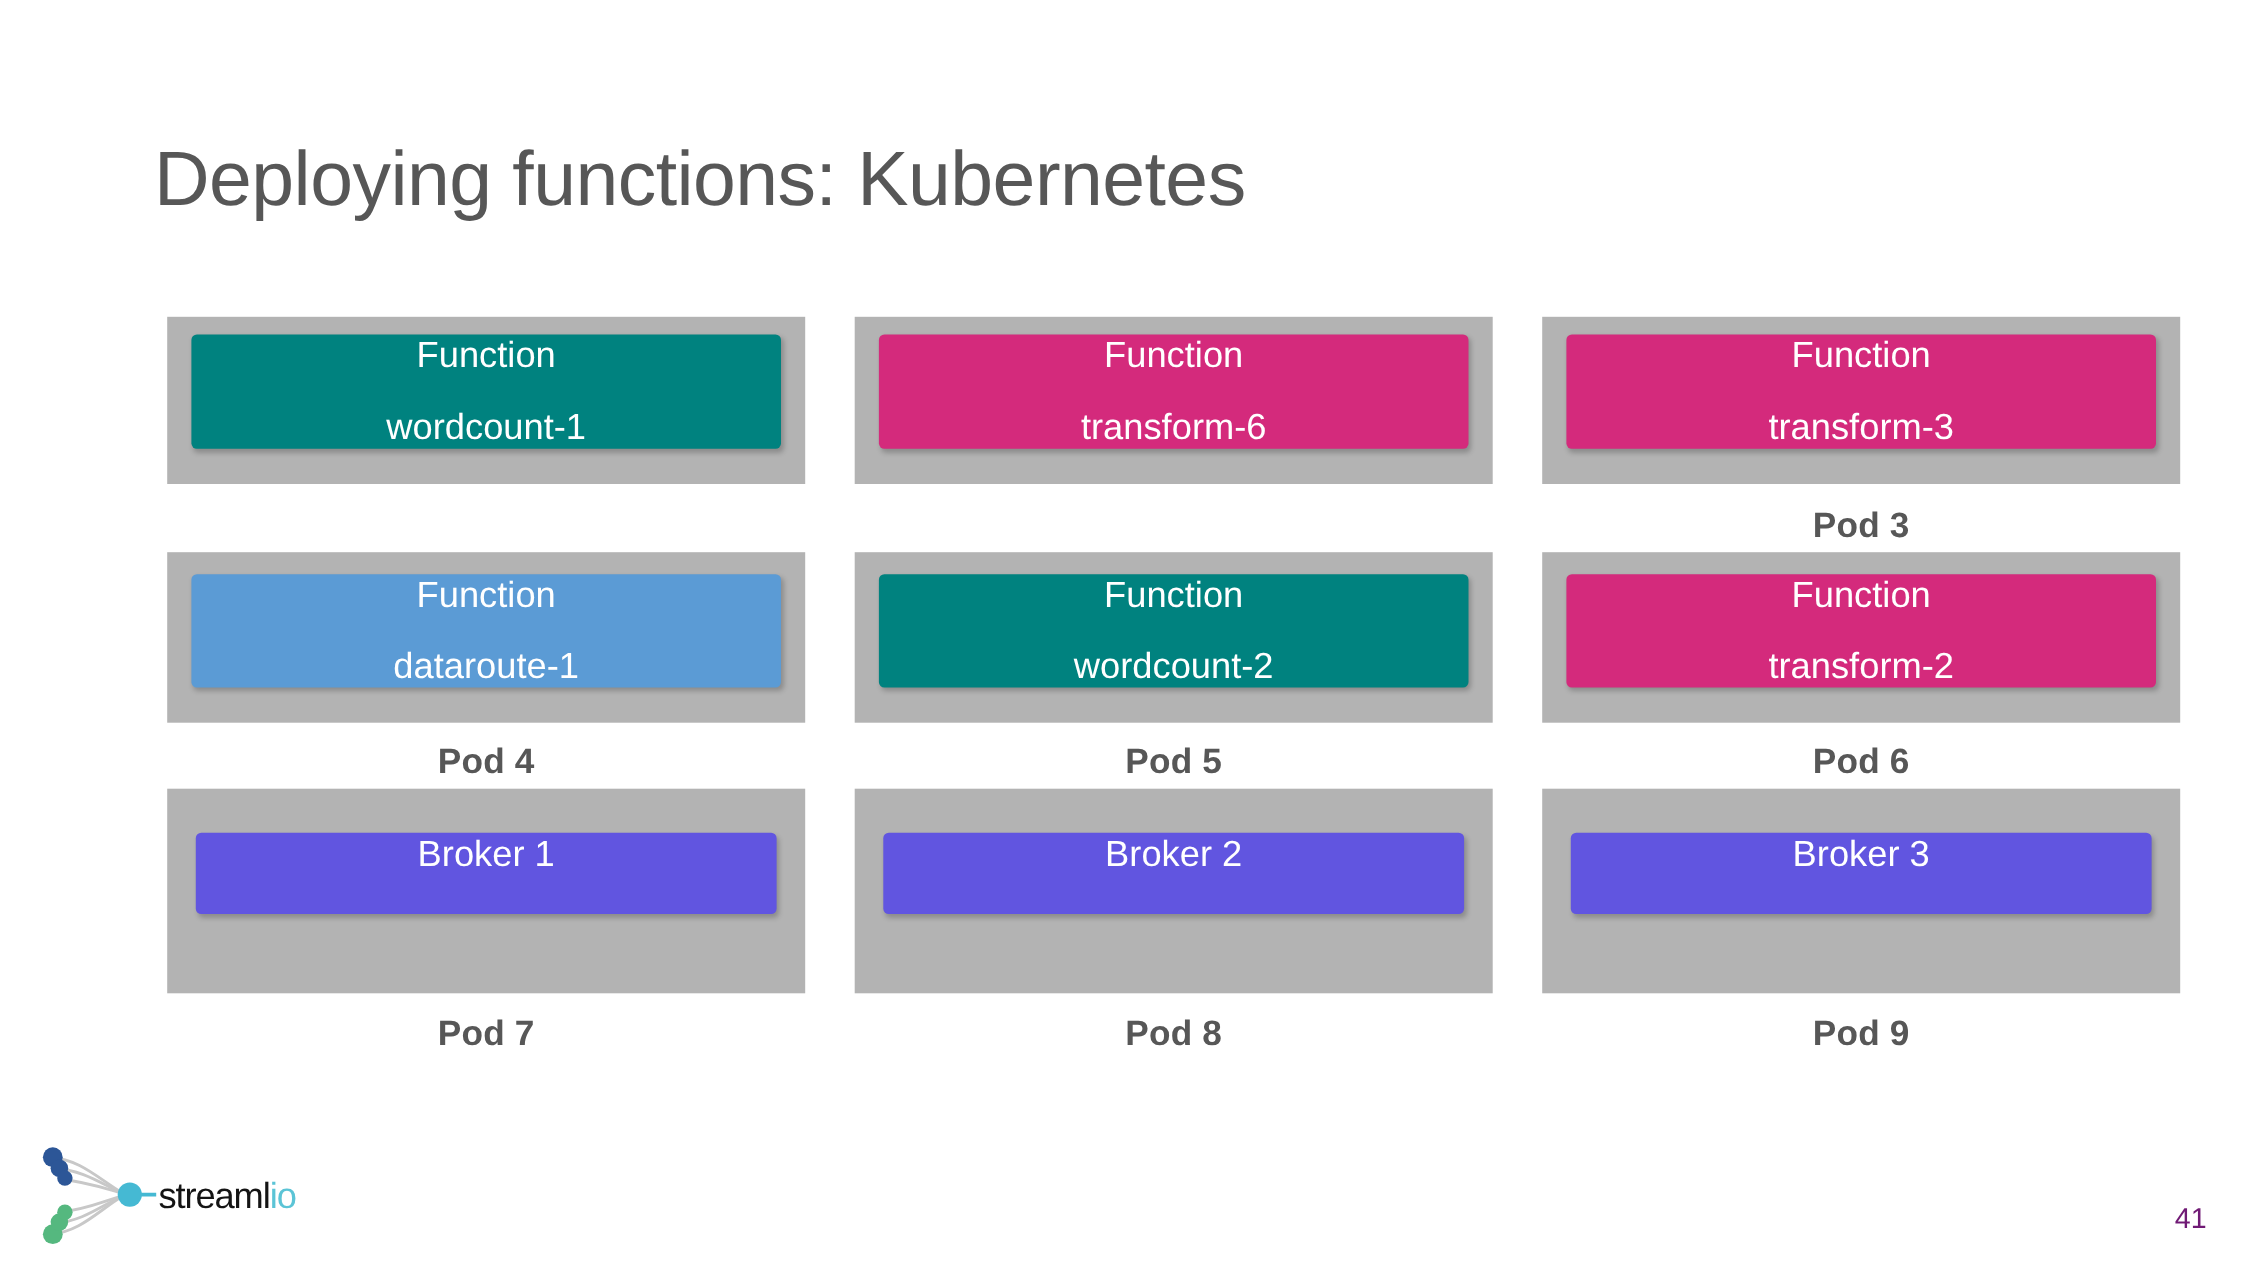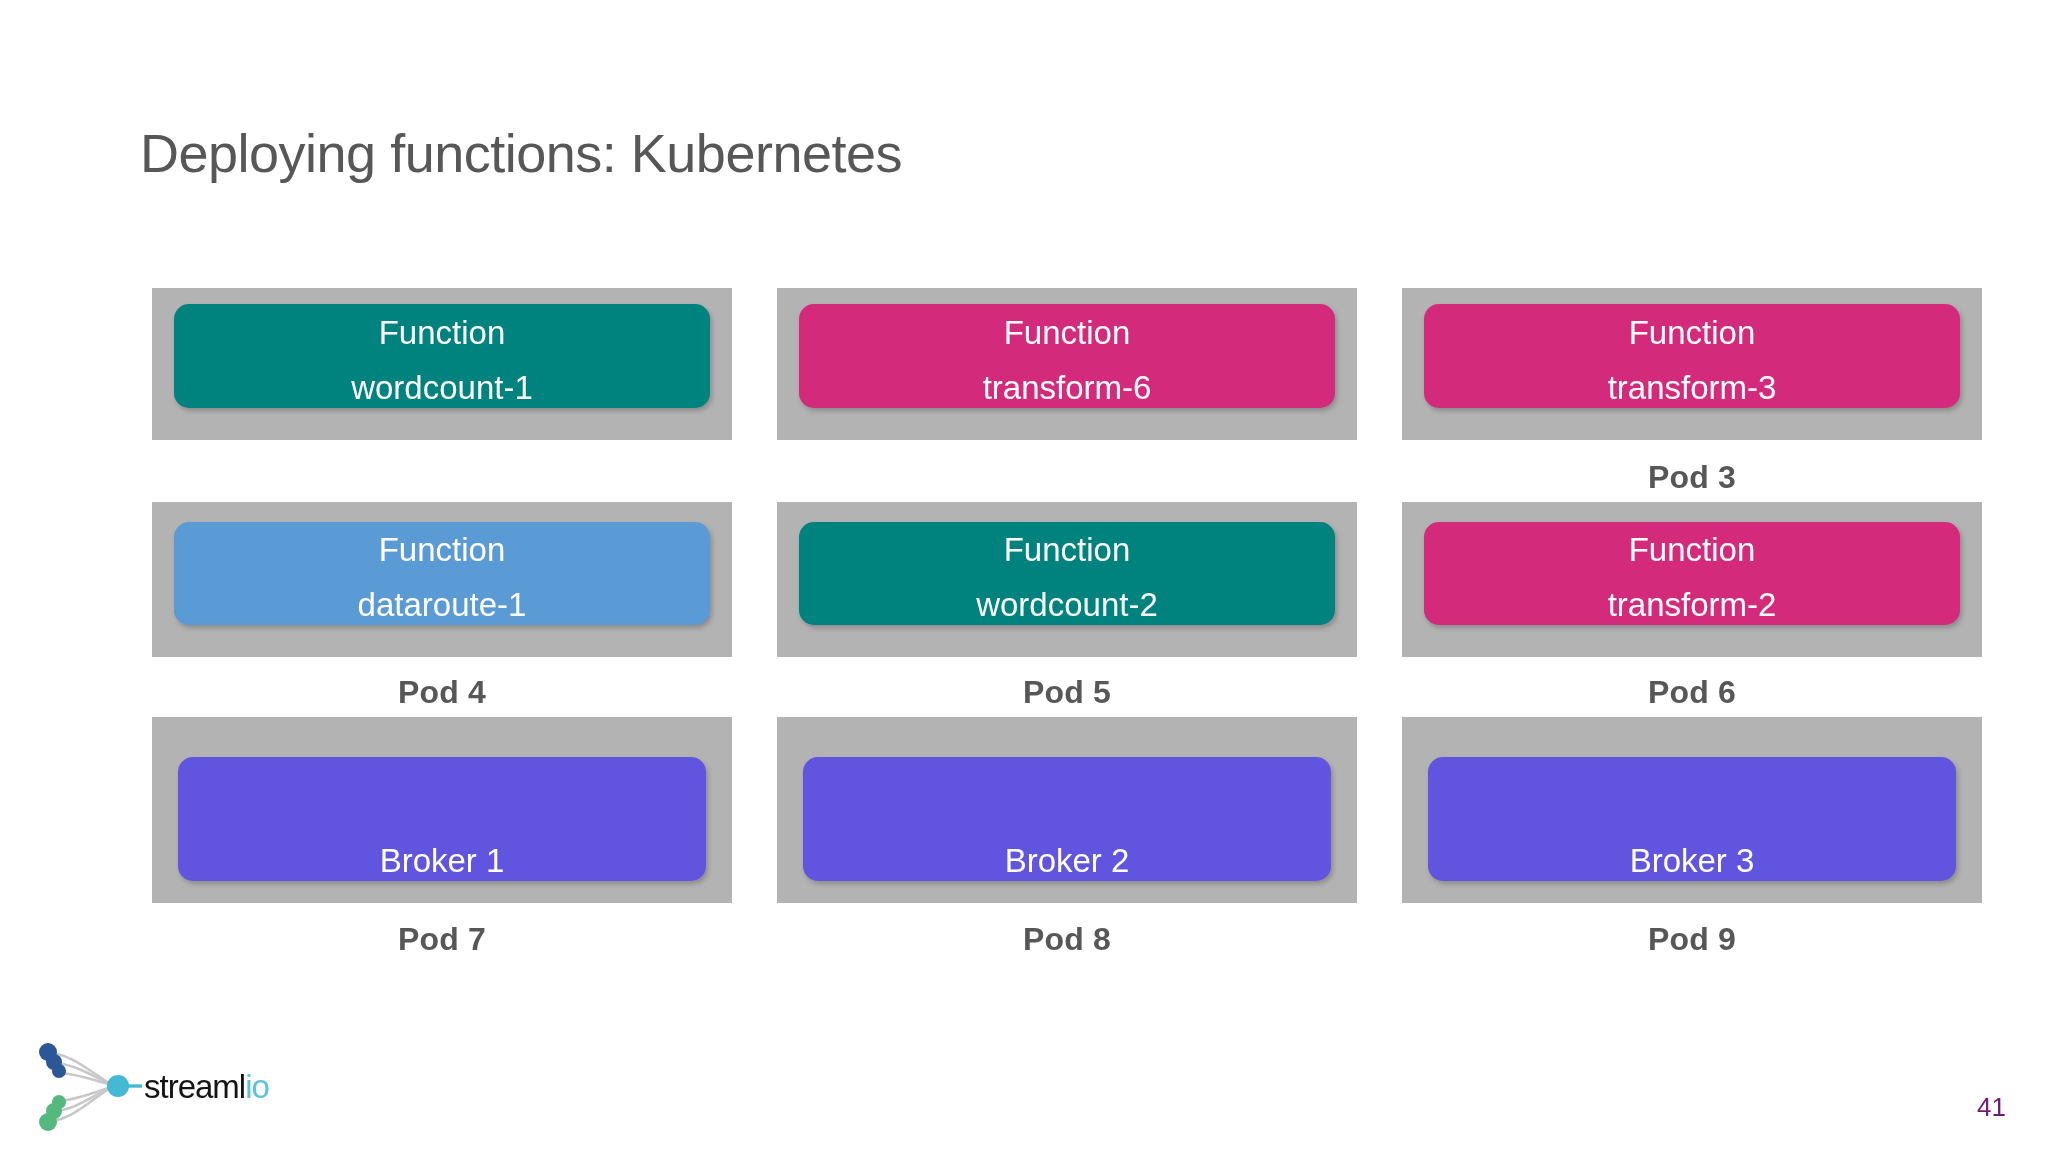--- a/index.html
+++ b/index.html
@@ -14,21 +14,21 @@
     overflow: hidden;
     font-family: "Liberation Sans", sans-serif;
     -webkit-font-smoothing: antialiased;
   }
 
   
   #slide-title {
     position: absolute;
     left: 140px;
     top: 122px;
-    font-size: 54px;
+    font-size: 70px;
     font-weight: 400;
     color: #575757;
     letter-spacing: -0.5px;
     white-space: nowrap;
   }
 
   
   #pod-grid {
     position: absolute;
     left: 152px;
@@ -51,37 +51,37 @@
   }
   .pod-row-2 .pod-box { height: 155px; }
   .pod-row-3 .pod-box { height: 186px; }
 
   .inner-card {
     position: absolute;
     left: 22px;
     right: 22px;
     top: 16px;
     height: 104px;
-    border-radius: 15px;
+    border-radius: 5px;
     box-shadow: 2px 3px 5px rgba(0,0,0,0.22);
     display: flex;
     flex-direction: column;
     align-items: center;
-    justify-content: flex-end;
+    justify-content: space-between;
     color: #ffffff;
     font-size: 33px;
     line-height: 1.18;
     text-align: center;
     box-sizing: border-box;
     gap: 16px;
   }
   .pod-row-2 .inner-card { top: 20px; height: 103px; }
   .pod-row-3 .inner-card {
     top: 40px;
-    height: 124px;
+    height: 74px;
     left: 26px;
     right: 26px;
   }
   .inner-card .line1 { display: block; }
   .inner-card .line2 { display: block; }
 
   .pod-label {
     text-align: center;
     font-size: 32px;
     font-weight: bold;

